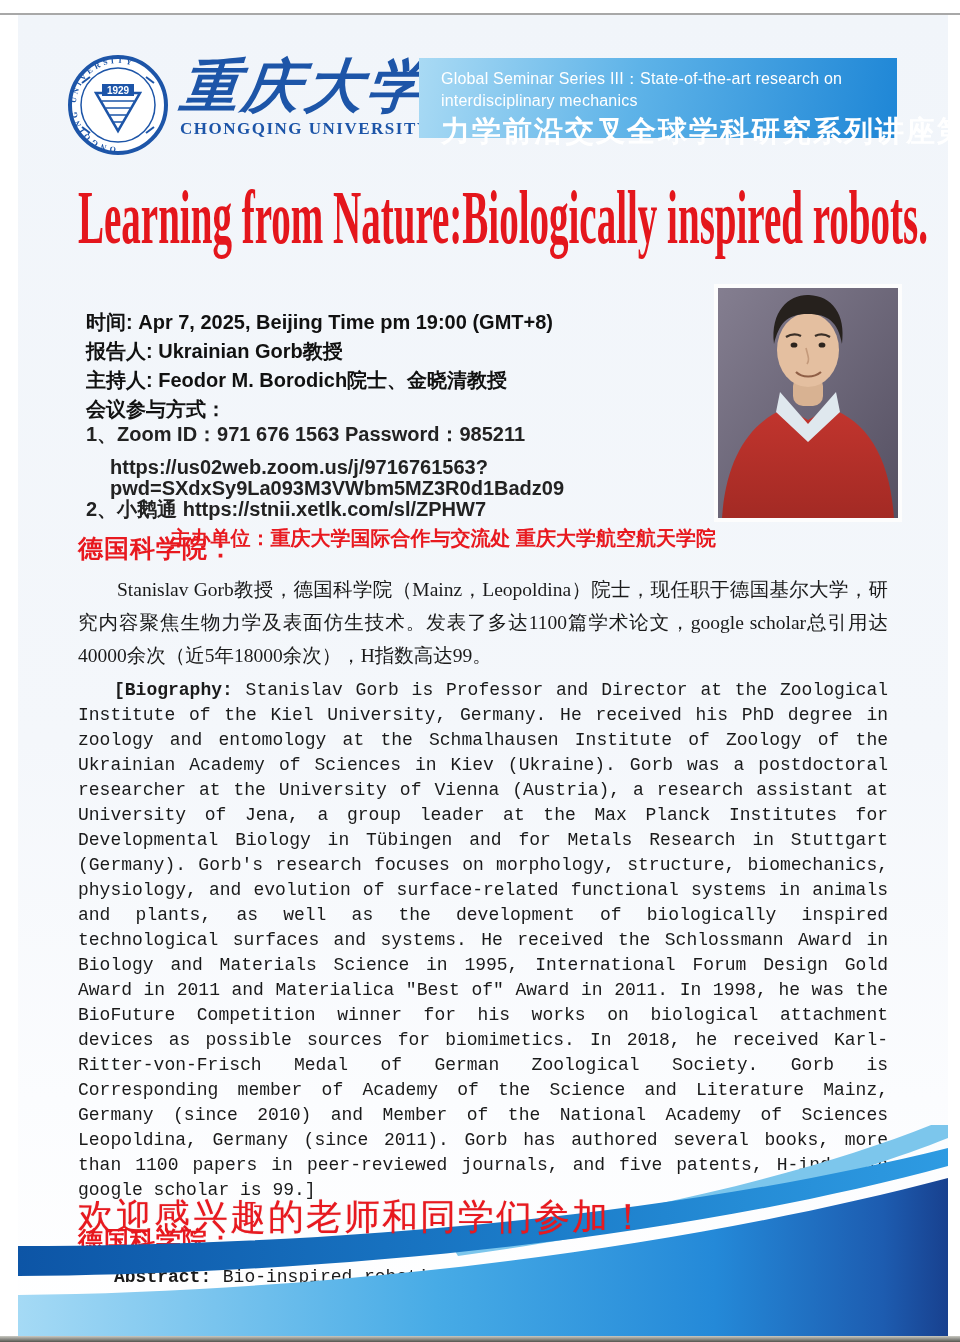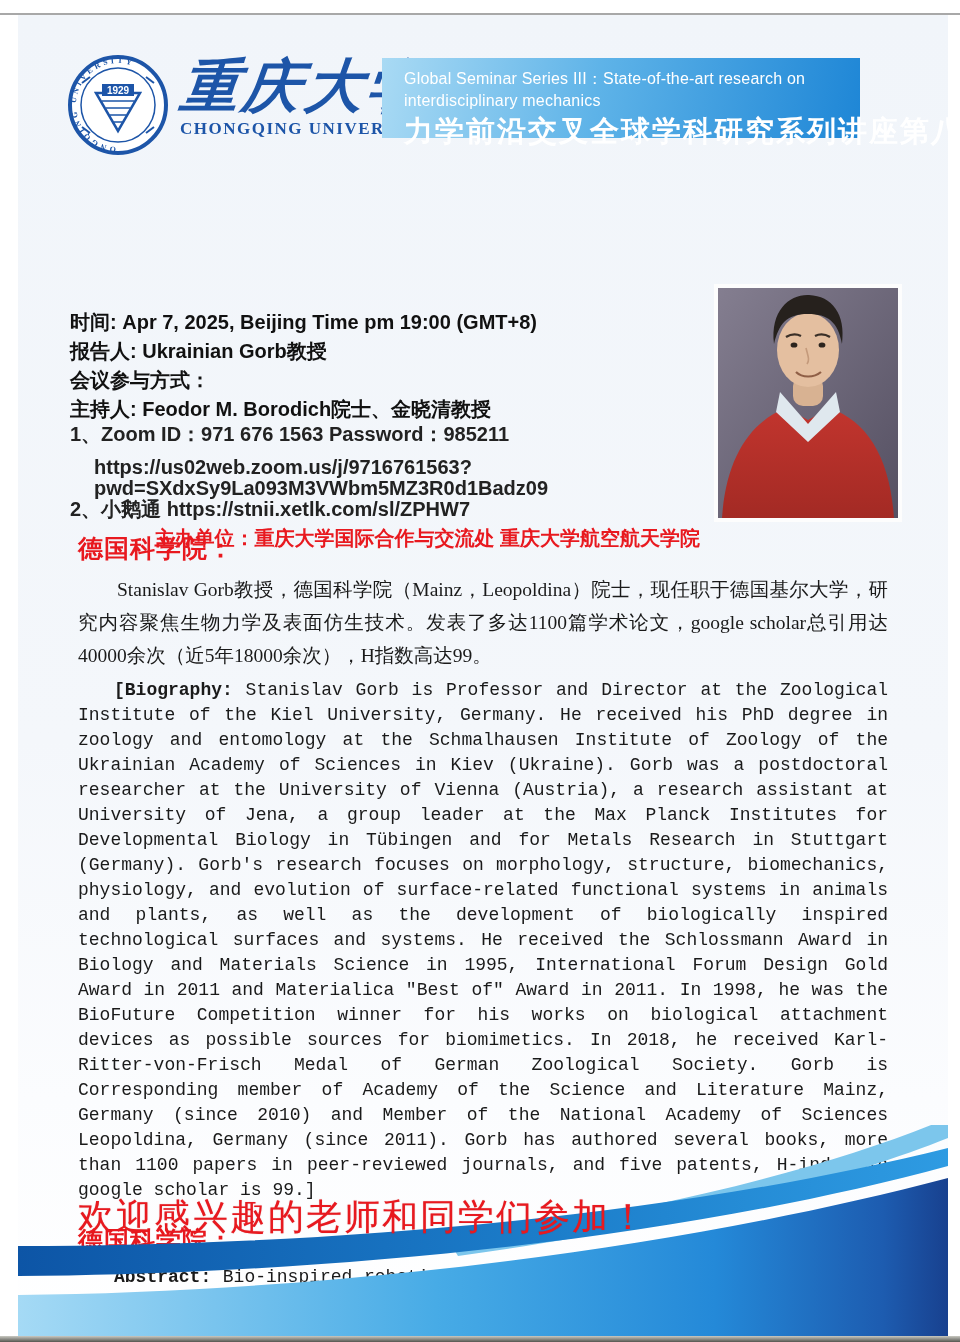--- a/index.html
+++ b/index.html
@@ -22,32 +22,32 @@
   .calli{
     display:inline-block;font-family:"DejaVu Serif",serif;font-style:italic;font-weight:bold;
     font-size:58px;line-height:62px;color:#1d55a8;letter-spacing:4px;transform:skewX(-6deg);
     white-space:nowrap;
   }
   .uni-en{
     margin-top:2px;font-family:"Liberation Serif",serif;font-weight:bold;font-size:17px;
     letter-spacing:1.5px;color:#1d55a8;white-space:nowrap;
   }
   .banner{
-    position:absolute;left:364px;top:43px;width:478px;height:80px;
+    position:absolute;left:401px;top:43px;width:478px;height:80px;
     background:linear-gradient(100deg,#a9daf4 0%,#5eb3e8 45%,#1e86d6 100%);
     color:#ffffff;box-sizing:border-box;padding:10px 0 0 22px;
   }
   .banner-line1{font-size:16px;line-height:22px;letter-spacing:0.2px;}
   .banner-line2{font-size:29px;line-height:38px;font-weight:bold;letter-spacing:2px;white-space:nowrap;}
 
   
   .title-wrap{position:absolute;left:58px;top:160px;width:862px;height:90px;overflow:hidden;}
 
   
-  .info{position:absolute;left:52px;top:293px;width:630px;color:#111;}
+  .info{position:absolute;left:68px;top:293px;width:630px;color:#111;}
   .info .b-line{font-size:20px;line-height:29px;font-weight:bold;}
   .info .s-line{font-size:20px;line-height:21px;color:#222;font-weight:bold;}
   .info .s-line.url{padding-left:24px;margin-top:12px;}
   .organizer{margin-top:4px;font-size:20px;line-height:28px;font-weight:bold;color:#e8191f;text-align:right;}
 
   .photo{position:absolute;left:700px;top:273px;width:180px;height:230px;
     box-shadow:0 0 0 4px #fdfdfd;}
 
   
   .sections{position:absolute;left:60px;top:518px;width:810px;}
@@ -97,26 +97,31 @@
   <div class="calli-wrap">
     <span class="calli">重庆大学</span>
     <div class="uni-en">CHONGQING UNIVERSITY</div>
   </div>
 
   <div class="banner">
     <div class="banner-line1">Global Seminar Series III：State-of-the-art research on interdisciplinary mechanics</div>
     <div class="banner-line2">力学前沿交叉全球学科研究系列讲座第八期</div>
   </div>
 
+  <div class="title-wrap">
+    <svg width="862" height="90">
+      <text x="2" y="68" font-size="76" font-weight="bold" fill="#e4161c" font-family="Liberation Serif, serif" textLength="850" lengthAdjust="spacingAndGlyphs">Learning from Nature:Biologically inspired robots.</text>
+    </svg>
+  </div>
 
   <div class="info">
     <div class="b-line">时间: Apr 7, 2025, Beijing Time pm 19:00 (GMT+8)</div>
     <div class="b-line">报告人: Ukrainian Gorb教授</div>
+    <div class="b-line">主持人: Feodor M. Borodich院士、金晓清教授</div>
     <div class="b-line">会议参与方式：</div>
-    <div class="b-line">主持人: Feodor M. Borodich院士、金晓清教授</div>
     <div class="s-line">1、Zoom ID：971 676 1563 Password：985211</div>
     <div class="s-line url">https://us02web.zoom.us/j/9716761563?pwd=SXdxSy9La093M3VWbm5MZ3R0d1Badz09</div>
     <div class="s-line"><span>2、小鹅通 </span><span>https://stnii.xetlk.com/sl/ZPHW7</span></div>
     <div class="organizer">主办单位：重庆大学国际合作与交流处  重庆大学航空航天学院</div>
   </div>
 
   <svg class="photo" viewBox="0 0 180 230">
     <defs>
       <linearGradient id="pbg" x1="0" y1="0" x2="1" y2="1">
         <stop offset="0" stop-color="#847e90"></stop>

